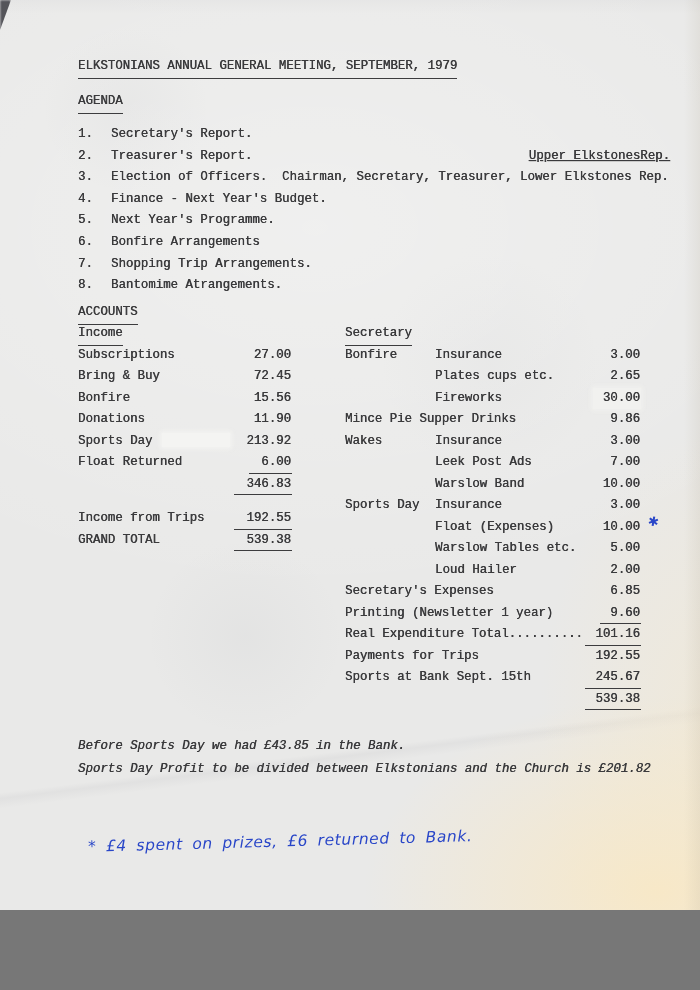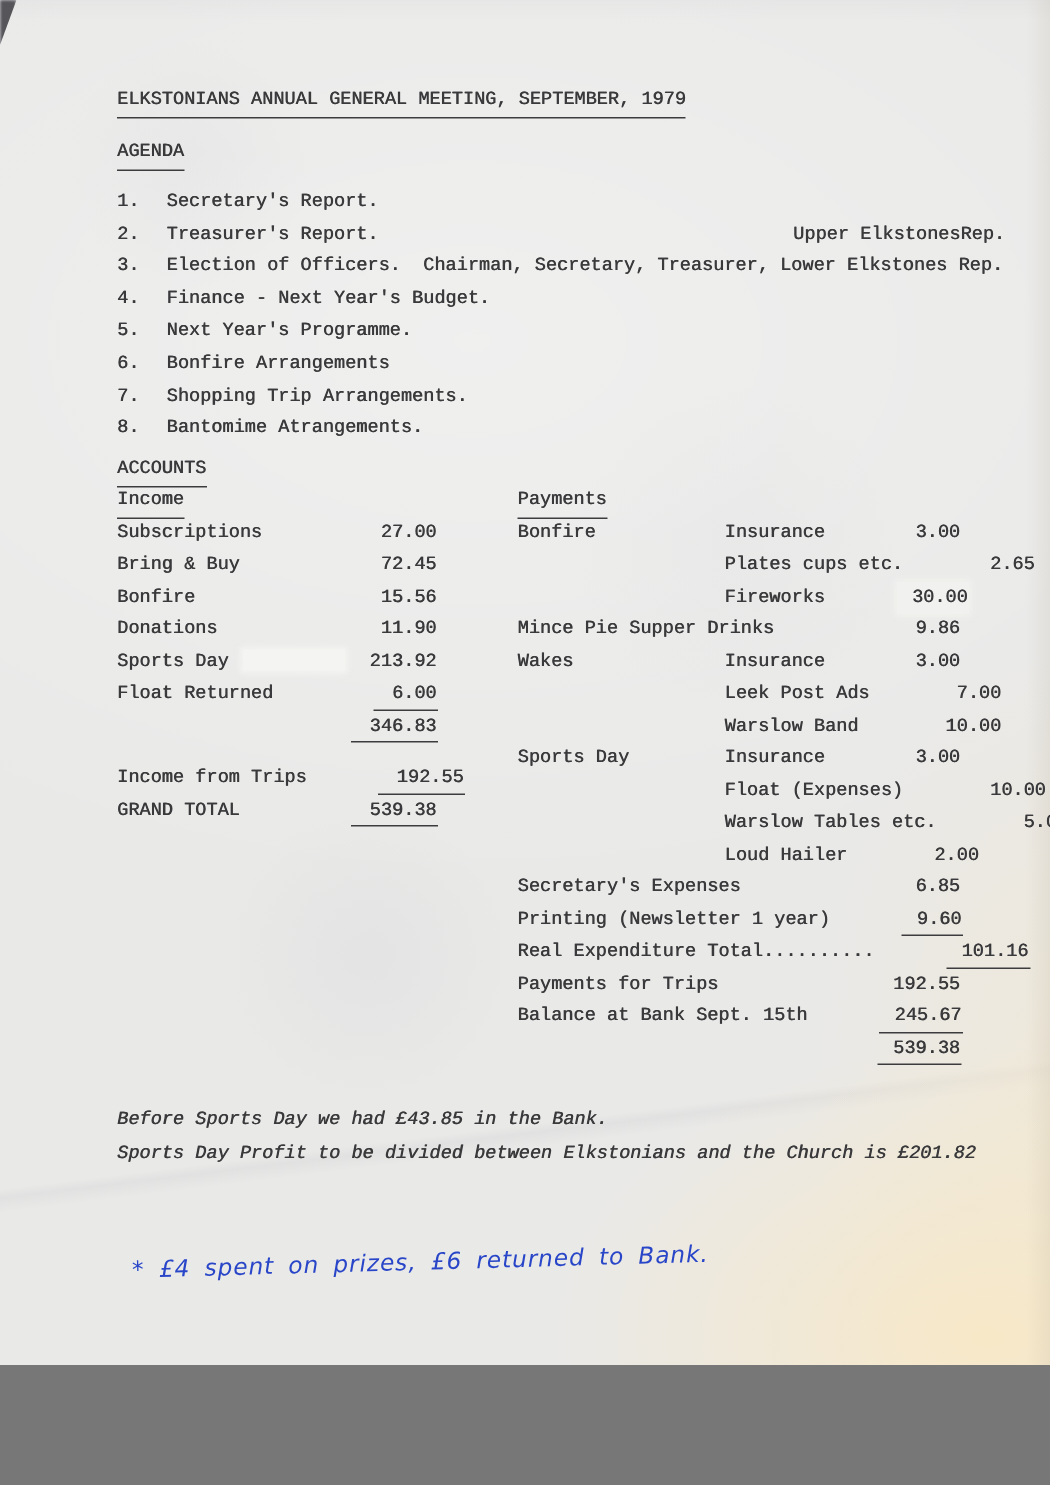--- a/index.html
+++ b/index.html
@@ -27,29 +27,29 @@
     white-space:pre; text-shadow:0.35px 0.2px 0 currentColor;
   }
   .u  { display:inline-block; border-bottom:1.3px solid #3c3c3e; padding-bottom:0px; }
   .vu { border-bottom:1.3px solid #3c3c3e; }
 
   .title { position:absolute; left:78px; top:56px; }
   .agenda-heading { position:absolute; left:78px; top:91px; }
   .agenda { position:absolute; left:78px; top:124px; width:606px; }
   .arow { display:flex; height:21.6px; }
   .num { flex:none; width:33px; }
-  .aright { margin-left:auto; padding-right:14px; }
+  .aright { margin-left:auto; padding-right:14px;text-decoration:underline; }
 
   .accounts-heading { position:absolute; left:78px; top:302px; }
 
   .income   { position:absolute; left:78px;  top:323px; width:214px; }
   .payments { position:absolute; left:345px; top:323px; width:296px; }
   .col-heading { height:21.5px; }
 
-  .row, .prow { display:flex; height:21.5px; position:relative;gap:48px; }
+  .row, .prow { display:flex; height:21.5px; position:relative; }
   .lbl { flex:none; }
   .val { margin-left:auto; padding:0 1px 0 12px; }
   .itotals { margin-top:13px; }
 
   .grp { flex:none; width:90px; }
   .plbl { flex:none; }
   .wlbl { flex:none;text-align:right; }
   .pval { margin-left:auto; padding:0 1px 0 10px; position:relative; }
 
   .star { position:absolute; right:-18px; top:-6px; color:#2946c8;
@@ -104,38 +104,38 @@
         <div class="row t"><span class="lbl">Float Returned</span><span class="val vu">6.00</span></div>
         <div class="row t"><span class="val vu">346.83</span></div>
       </div>
     <div id="income-totals" class="itotals">
         <div class="row t"><span class="lbl">Income from Trips</span><span class="val vu">192.55</span></div>
         <div class="row t"><span class="lbl">GRAND TOTAL</span><span class="val vu">539.38</span></div>
       </div>
   </div>
 
   <div class="payments">
-    <div class="col-heading t"><span class="u">Payments</span></div>
+    <div class="col-heading t"><span class="u">Secretary</span></div>
     <div id="payment-rows">
         <div class="prow t"><span class="grp">Bonfire</span><span class="plbl">Insurance</span><span class="pval">3.00</span></div>
         <div class="prow t"><span class="grp"></span><span class="plbl">Plates cups etc.</span><span class="pval">2.65</span></div>
         <div class="prow t"><span class="grp"></span><span class="plbl">Fireworks</span><span class="pval wo">30.00</span></div>
         <div class="prow t"><span class="wlbl">Mince Pie Supper Drinks</span><span class="pval">9.86</span></div>
         <div class="prow t"><span class="grp">Wakes</span><span class="plbl">Insurance</span><span class="pval">3.00</span></div>
         <div class="prow t"><span class="grp"></span><span class="plbl">Leek Post Ads</span><span class="pval">7.00</span></div>
         <div class="prow t"><span class="grp"></span><span class="plbl">Warslow Band</span><span class="pval">10.00</span></div>
         <div class="prow t"><span class="grp">Sports Day</span><span class="plbl">Insurance</span><span class="pval">3.00</span></div>
         <div class="prow t"><span class="grp"></span><span class="plbl">Float (Expenses)</span><span class="pval">10.00<span class="star">✱</span></span></div>
         <div class="prow t"><span class="grp"></span><span class="plbl">Warslow Tables etc.</span><span class="pval">5.00</span></div>
         <div class="prow t"><span class="grp"></span><span class="plbl">Loud Hailer</span><span class="pval">2.00</span></div>
         <div class="prow t"><span class="wlbl">Secretary's Expenses</span><span class="pval">6.85</span></div>
         <div class="prow t"><span class="wlbl">Printing (Newsletter 1 year)</span><span class="pval vu">9.60</span></div>
         <div class="prow t"><span class="wlbl">Real Expenditure Total..........</span><span class="pval vu">101.16</span></div>
         <div class="prow t"><span class="wlbl">Payments for Trips</span><span class="pval">192.55</span></div>
-        <div class="prow t"><span class="wlbl">Balance at Bank Sept. 15th</span><span class="pval vu">245.67</span></div>
+        <div class="prow t"><span class="wlbl">Sports at Bank Sept. 15th</span><span class="pval vu">245.67</span></div>
         <div class="prow t"><span class="wlbl"></span><span class="pval vu">539.38</span></div>
       </div>
   </div>
 
   <div class="footnotes" id="footnotes-list">
       <div class="fnote t">Before Sports Day we had £43.85 in the Bank.</div>
       <div class="fnote t">Sports Day Profit to be divided between Elkstonians and the Church is £201.82</div>
     </div>
 
   <div class="handwritten">* £4 spent on prizes, £6 returned to Bank.</div>

